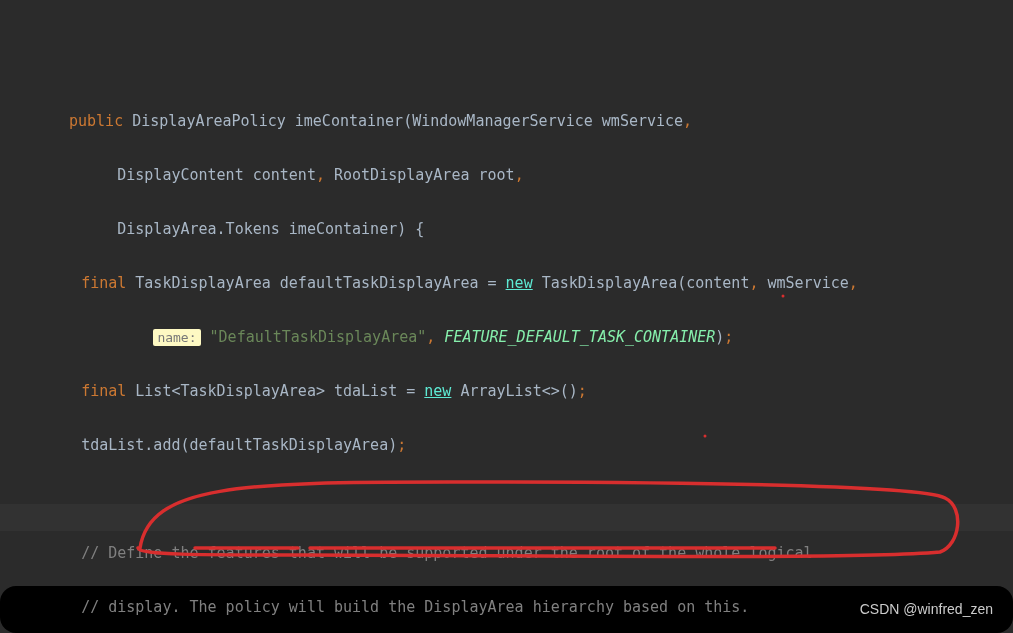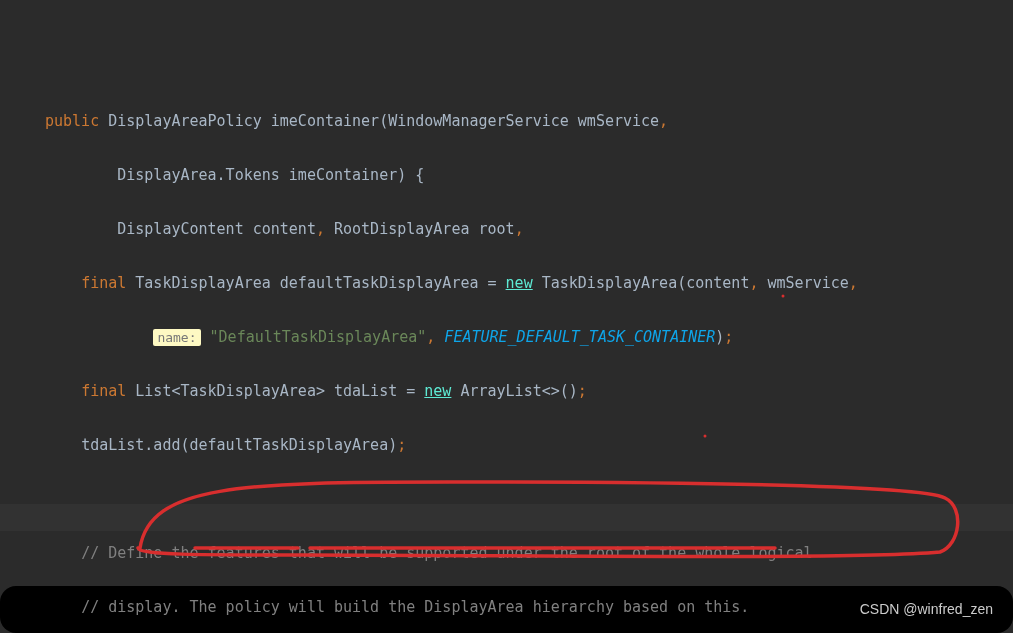--- a/index.html
+++ b/index.html
@@ -22,26 +22,26 @@
     .line { display: block; min-height: 27px; }
     .line-highlight {
       background: #323232;
       position: absolute;
       left: 0;
       right: 0;
       height: 27px;
       z-index: 0;
     }
     .code-content { position: relative; z-index: 1; }
-    .kw-public { color: #cc7832; }
+    .kw-public { color: #cc7832; margin-left: 24px; }
     .kw-final { color: #cc7832; }
     .kw-new { color: #5eead4; text-decoration: underline; }
     .comment { color: #808080; }
     .string { color: #6a8759; }
-    .constant { color: #0ea5e9; font-style: italic; }
+    .constant { color: #86efac; font-style: italic; }
     .semicolon { color: #cc7832; }
     .comma { color: #cc7832; }
     .hint-label {
       background: #fef9c3;
       color: #787878;
       padding: 1px 4px;
       font-size: 13px;
       border-radius: 2px;
     }
     @keyframes blink { 50% { opacity: 0; } }
@@ -68,22 +68,22 @@
       border-radius: 16px;
     }
   </style>
 </head>
 <body>
 
 <div class="code-area">
   <div class="line-highlight" style="top: 504px;"></div>
   <div class="code-content">
 <span class="line"><span class="kw-public">public</span><span> DisplayAreaPolicy imeContainer(WindowManagerService wmService</span><span class="comma">,</span></span>
+<span class="line"><span>        DisplayContent content</span><span class="comma">,</span><span> RootDisplayArea root</span><span class="comma">,</span></span>
 <span class="line"><span>        DisplayArea.Tokens imeContainer) {</span></span>
-<span class="line"><span>        DisplayContent content</span><span class="comma">,</span><span> RootDisplayArea root</span><span class="comma">,</span></span>
 <span class="line">    <span class="kw-final">final</span><span> TaskDisplayArea defaultTaskDisplayArea = </span><span class="kw-new">new</span><span> TaskDisplayArea(content</span><span class="comma">,</span><span> wmService</span><span class="comma">,</span></span>
 <span class="line">            <span class="hint-label">name:</span><span class="string"> "DefaultTaskDisplayArea"</span><span class="comma">,</span><span class="constant"> FEATURE_DEFAULT_TASK_CONTAINER</span><span>)</span><span class="semicolon">;</span></span>
 <span class="line">    <span class="kw-final">final</span><span> List&lt;TaskDisplayArea&gt; tdaList = </span><span class="kw-new">new</span><span> ArrayList&lt;&gt;()</span><span class="semicolon">;</span></span>
 <span class="line">    <span>tdaList.add(defaultTaskDisplayArea)</span><span class="semicolon">;</span></span>
 <span class="line"> </span>
 <span class="line">    <span class="comment">// Define the features that will be supported under the root of the whole logical</span></span>
 <span class="line">    <span class="comment">// display. The policy will build the DisplayArea hierarchy based on this.</span></span>
 
 
 

